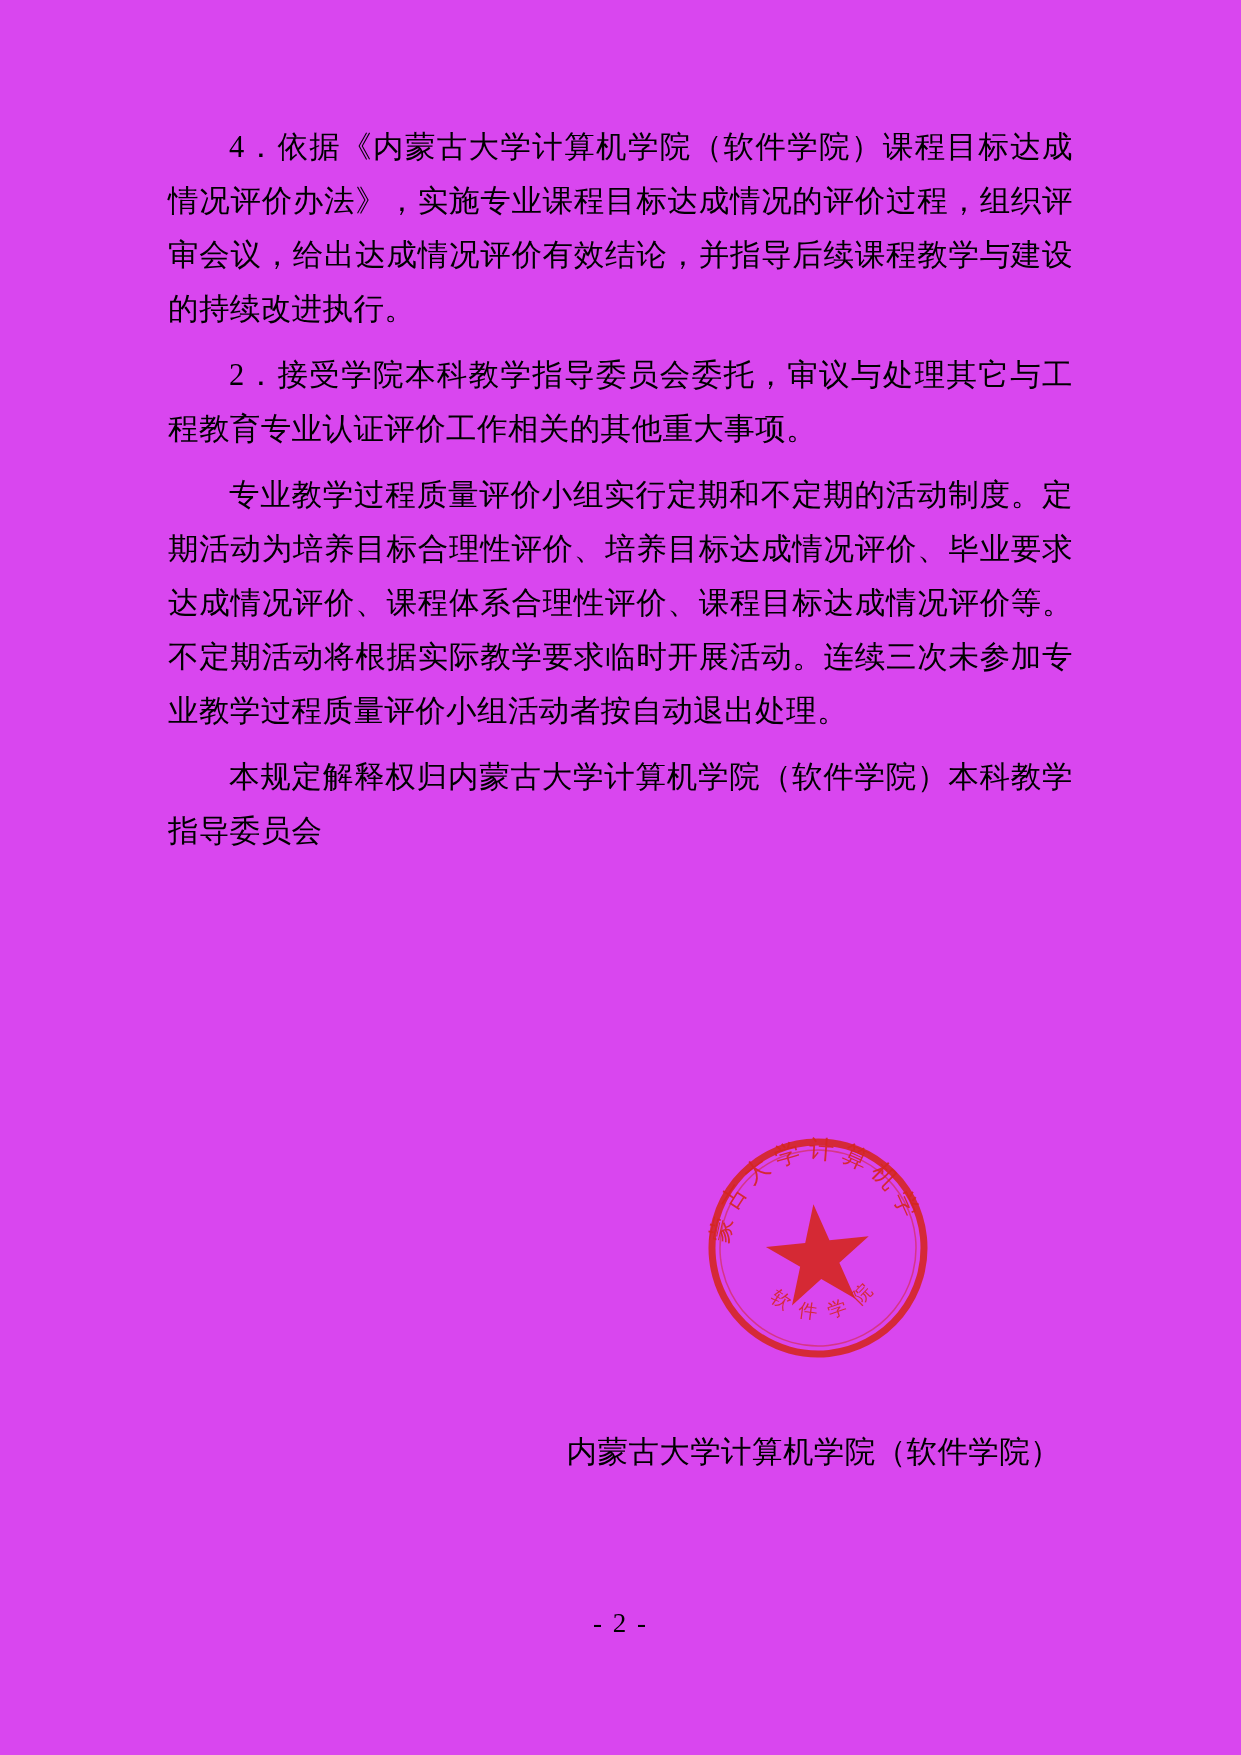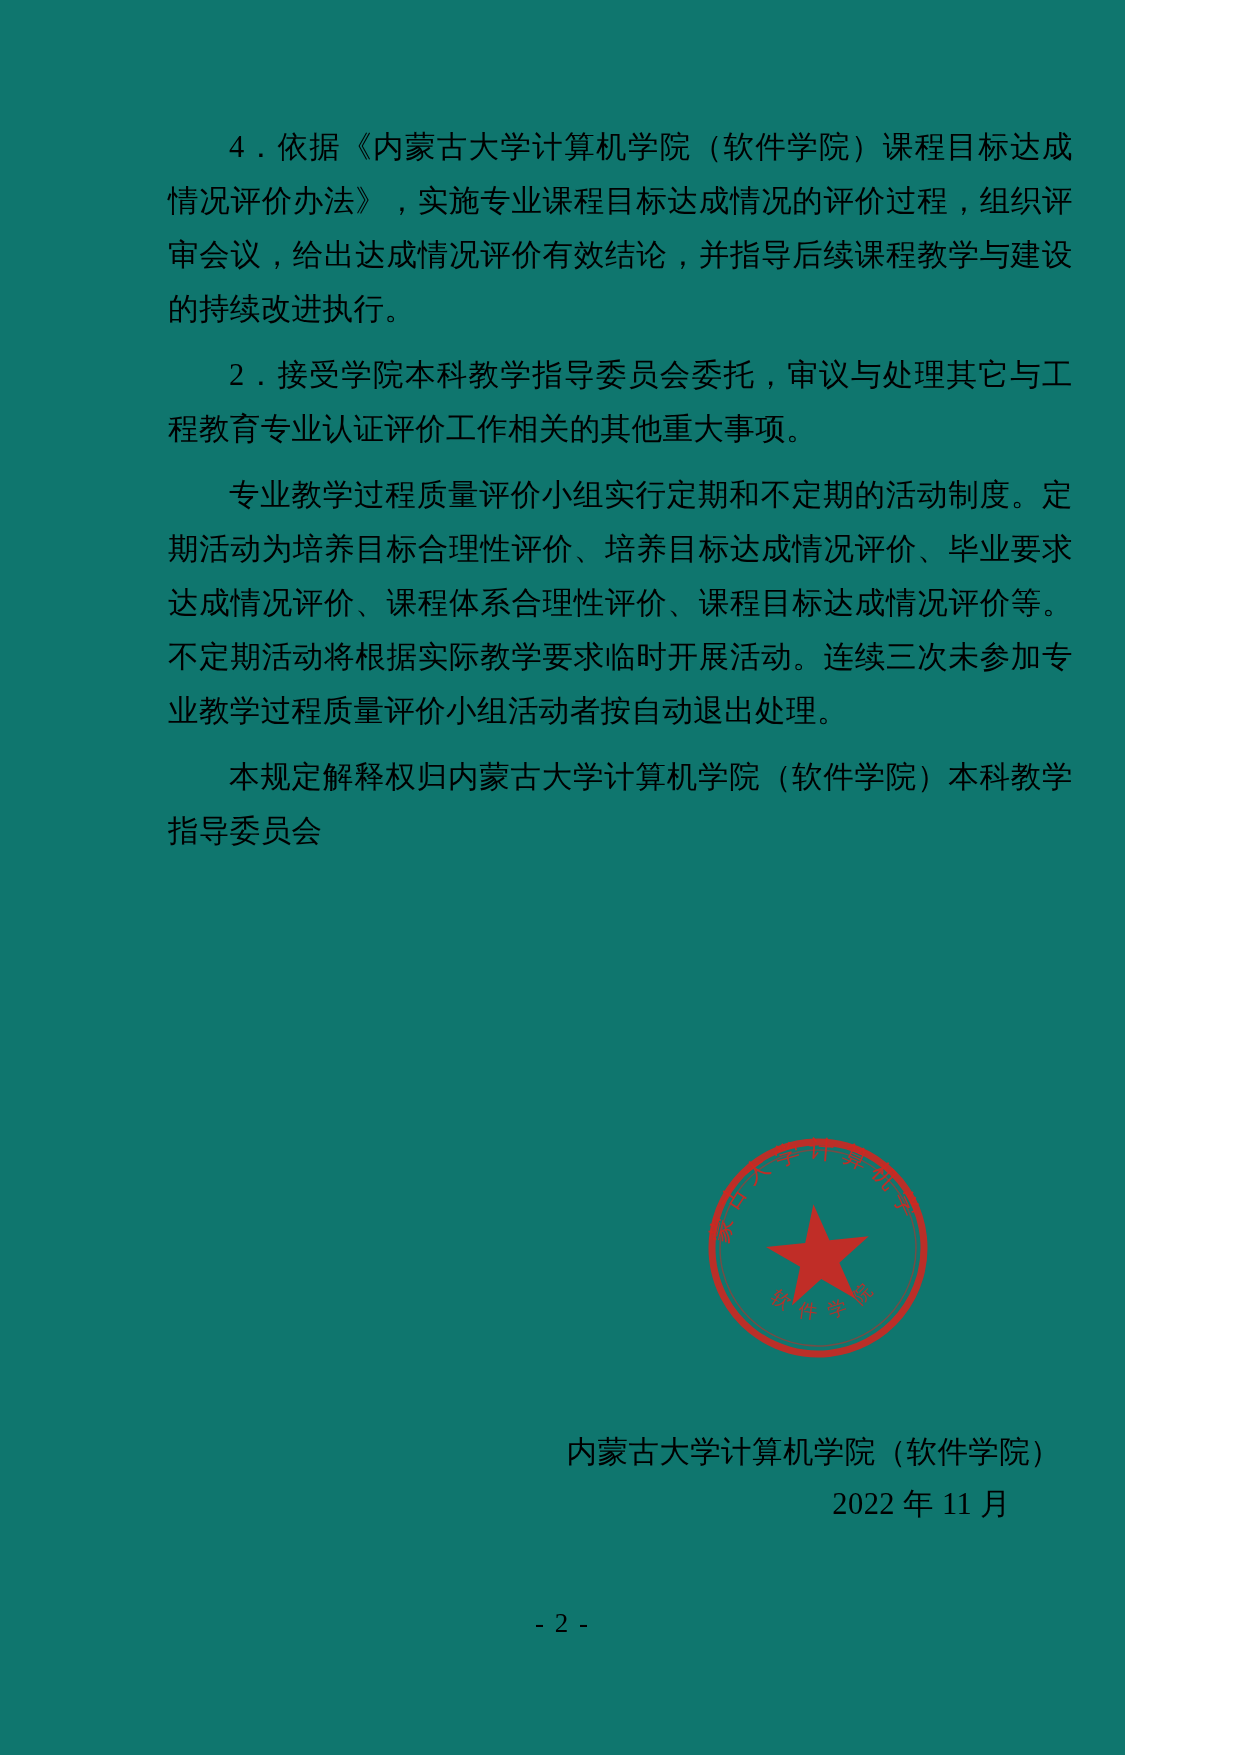--- a/index.html
+++ b/index.html
@@ -2,27 +2,26 @@
 <html><head>
 <meta charset="utf-8">
 <style>
   html, body {
     margin: 0;
     padding: 0;
     background: #ffffff;
   }
   .page {
     position: relative;
-    width: 1107px;
+    width: 1241px;
     height: 1755px;
-    background: #0f766e;
+    background: #d946ef;
     font-family: "Liberation Serif", serif;
     color: #000000;
     overflow: hidden;
-    padding-left: 18px;
   }
   .content {
     position: absolute;
     left: 168px;
     top: 120px;
     width: 905px;
   }
   .para {
     font-size: 30.5px;
     line-height: 54px;
@@ -99,18 +98,17 @@
         <text font-family="'Liberation Sans', sans-serif" font-size="19" fill="#d4261f" stroke="none" opacity="0.85" letter-spacing="4">
           <textPath href="#arcBottom" startOffset="50%" text-anchor="middle">软 件 学 院</textPath>
         </text>
         <polygon points="116,72 128.2,109.6 167.7,109.6 135.7,132.8 147.9,170.4 116,147.2 84.1,170.4 96.3,132.8 64.3,109.6 103.8,109.6" fill="#d4261f" stroke="none" opacity="0.9"></polygon>
       </g>
     </svg>
   </div>
 
   <div class="sign-block">
     <div class="sign-line">内蒙古大学计算机学院（软件学院）</div>
-    <div class="sign-date">2022 年 11 月</div>
   </div>
 
   <div class="page-number">- 2 -</div>
 
 </div>
 
 </body></html>

